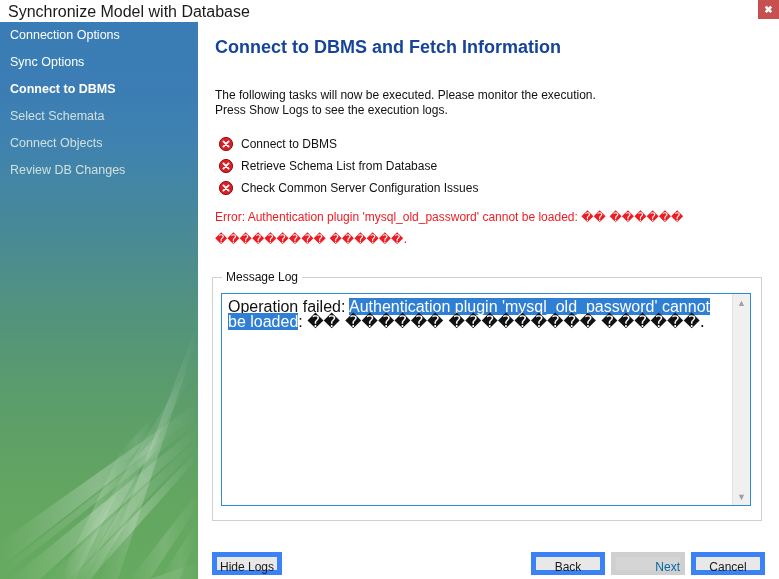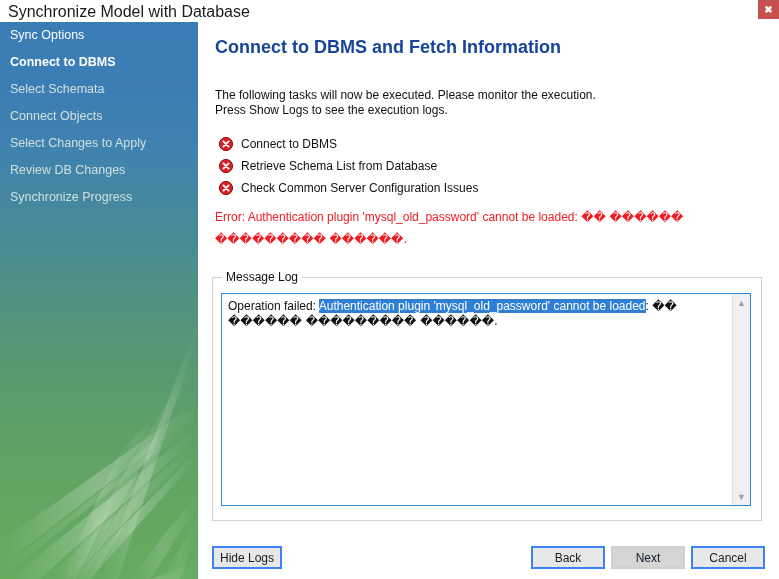--- a/index.html
+++ b/index.html
@@ -185,21 +185,21 @@
     left: 8px; top: 15px;
     width: 528px; height: 211px;
     border: 1px solid #2e8ad4;
     background: #ffffff;
     overflow: hidden;
   }
   .logtext {
     position: absolute;
     left: 6px; top: 5px;
     width: 498px;
-    font-size: 12px;
+    font-size: 16px;
     color: #111111;
     line-height: 15px;
     word-wrap: break-word;
   }
   .sel {
     background: #2f7fd4;
     color: #ffffff;
   }
   .scrollbar {
     position: absolute;
@@ -219,36 +219,38 @@
     font-size: 9px;
     cursor: pointer;
   }
   .scroll-arrow.up { top: 0; }
   .scroll-arrow.down { bottom: 0; }
 
   
   .btn {
     position: absolute;
     height: 23px;
-    border: 2px solid #3b82f6;
+    border: 5px solid #3b82f6;
     background: #e8e8e8;
     font-size: 12px;
     font-family: "Liberation Sans", sans-serif;
     color: #1a1a1a;
     text-align: center;
     line-height: 21px;
     cursor: pointer;
     padding: 0;
     box-sizing: border-box;
+    margin-top: 6px;
   }
   .btn.disabled {
-    color: #0f172a;
+    color: #0369a1;
     background: #d5d5d5;
     border-color: #cfcfcf;
     cursor: default;
+    text-align: right;
   }
   #btn-hide-logs { left: 14px; top: 524px; width: 70px; }
   #btn-back      { left: 333px; top: 524px; width: 74px; }
   #btn-next      { left: 413px; top: 524px; width: 74px; }
   #btn-cancel    { left: 493px; top: 524px; width: 74px; }
 </style>
 </head>
 <body>
 
 <div class="window">
@@ -294,27 +296,26 @@
           <polygon points="120,430 148,400 152,410 128,438" fill="url(#streak2)"></polygon>
           <polygon points="132,440 158,412 162,422 140,446" fill="url(#streak)"></polygon>
         </g>
         <g opacity="0.45">
           <polygon points="198,470 130,557 150,557 198,484" fill="url(#streak)"></polygon>
           <polygon points="198,498 160,557 180,557 198,512" fill="url(#streak2)"></polygon>
         </g>
       </svg>
     </div>
     <div class="nav">
+      <div class="nav-item done">Connection Options</div>
       <div class="nav-item done">Sync Options</div>
       <div class="nav-item current">Connect to DBMS</div>
       <div class="nav-item upcoming">Select Schemata</div>
       <div class="nav-item upcoming">Connect Objects</div>
-      <div class="nav-item upcoming">Select Changes to Apply</div>
       <div class="nav-item upcoming">Review DB Changes</div>
-      <div class="nav-item upcoming">Synchronize Progress</div>
     </div>
   </div>
 
   <div class="content">
 
     <div class="page-title">Connect to DBMS and Fetch Information</div>
 
     <div class="intro">
       <div>The following tasks will now be executed. Please monitor the execution.</div>
       <div>Press Show Logs to see the execution logs.</div>

